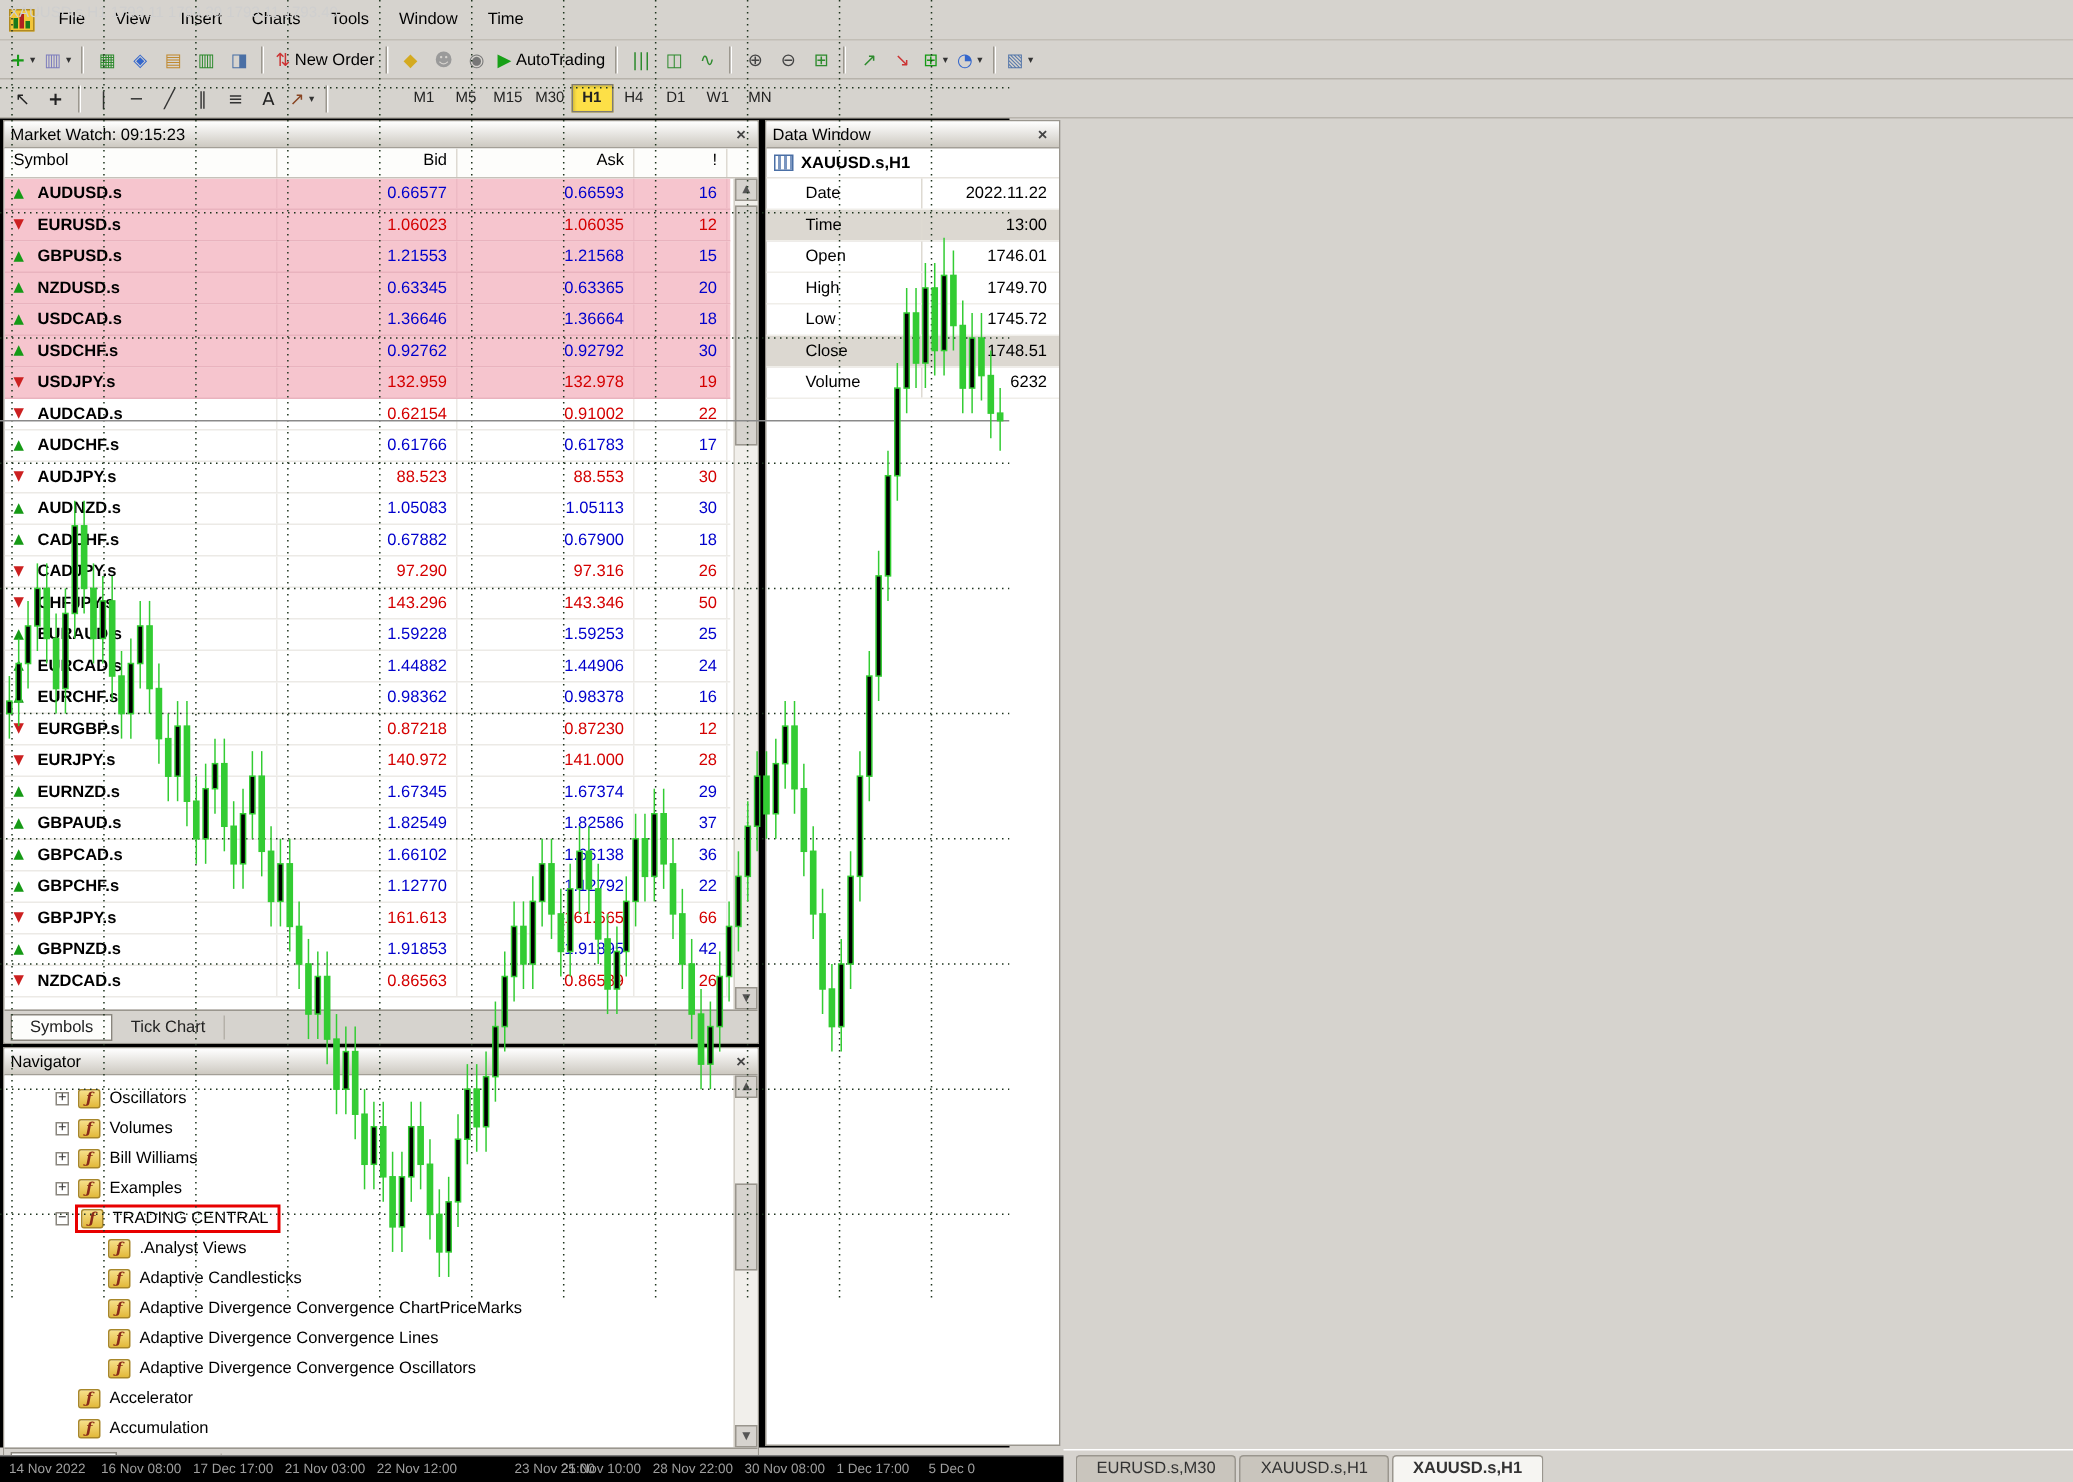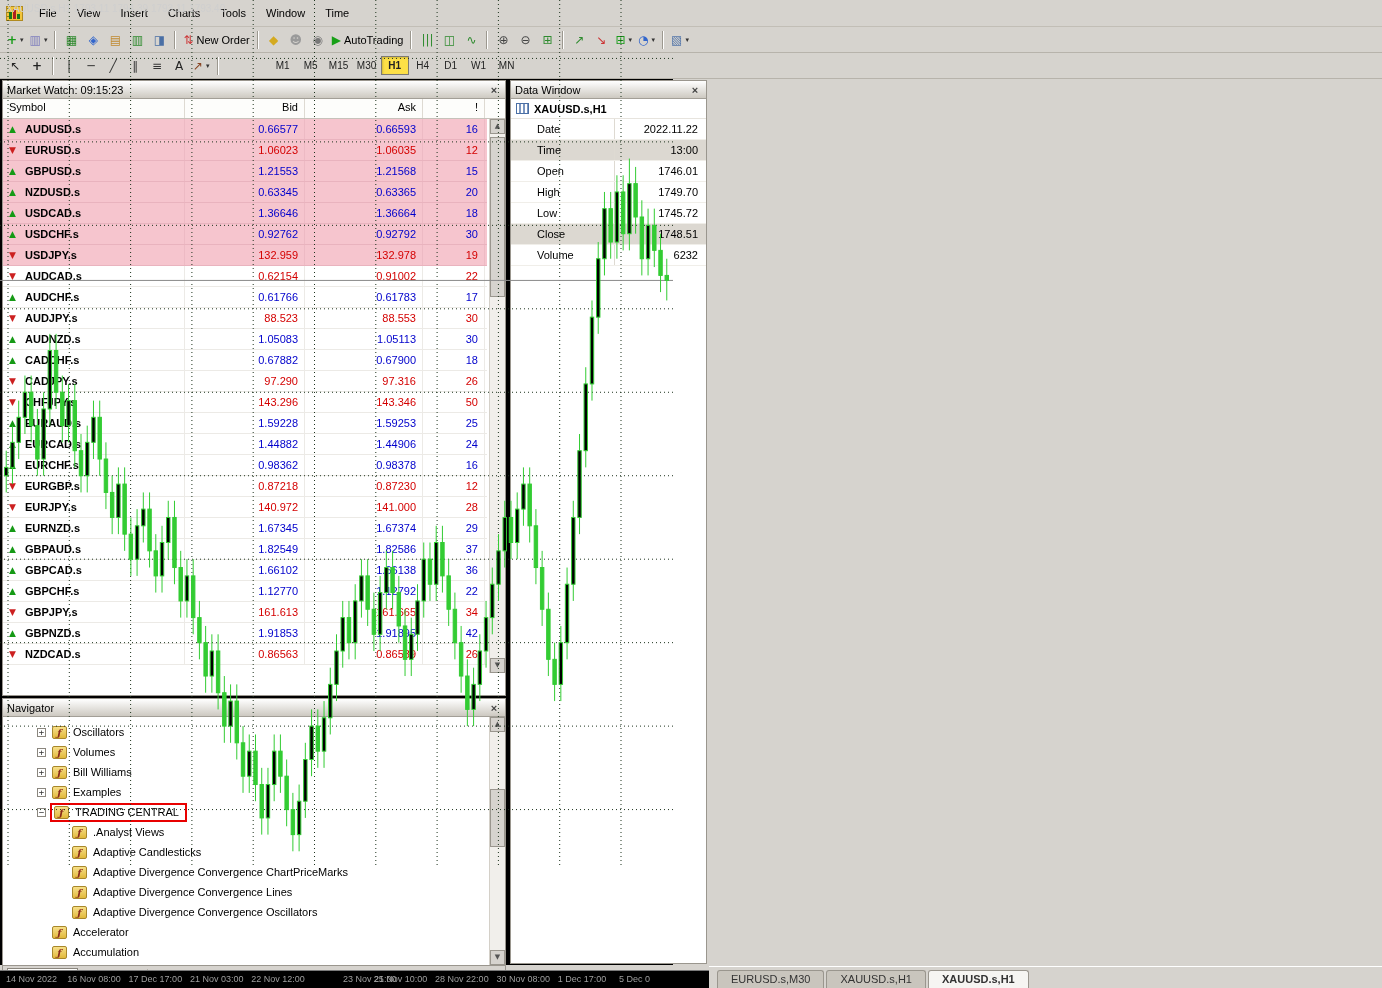--- a/index.html
+++ b/index.html
@@ -453,21 +453,21 @@
         <div class="num t-up">1.12792</div>
         <div class="num t-up">22</div>
       </div>
       <div class="mw-row">
         <div>
           <span class="sym-icon icon-down">▼</span>
           <span class="sym-name">GBPJPY.s</span>
         </div>
         <div class="num t-down">161.613</div>
         <div class="num t-down">161.665</div>
-        <div class="num t-down">34</div>
+        <div class="num t-down">66</div>
       </div>
       <div class="mw-row">
         <div>
           <span class="sym-icon icon-up">▲</span>
           <span class="sym-name">GBPNZD.s</span>
         </div>
         <div class="num t-up">1.91853</div>
         <div class="num t-up">1.91895</div>
         <div class="num t-up">42</div>
       </div>
@@ -479,20 +479,24 @@
         <div class="num t-down">0.86563</div>
         <div class="num t-down">0.86589</div>
         <div class="num t-down">26</div>
       </div>
     </div>
   <div class="mw-scroll">
     <div class="sb-btn">▲</div>
     <div class="sb-thumb" style="top:18px;height:160px"></div>
     <div class="sb-btn down">▼</div>
   </div>
+  <div class="tabbar" id="mw-tabs">
+      <div class="tab active">Symbols</div>
+      <div class="tab">Tick Chart</div>
+    </div>
 </div>
 
 <div class="panel" id="data-window">
   <div class="panel-header">
     <span class="panel-title">Data Window</span>
     <span class="panel-close">×</span>
   </div>
   <div class="dw-instrument">
     <span class="dw-chart-icon"></span>
     <span>XAUUSD.s,H1</span>

